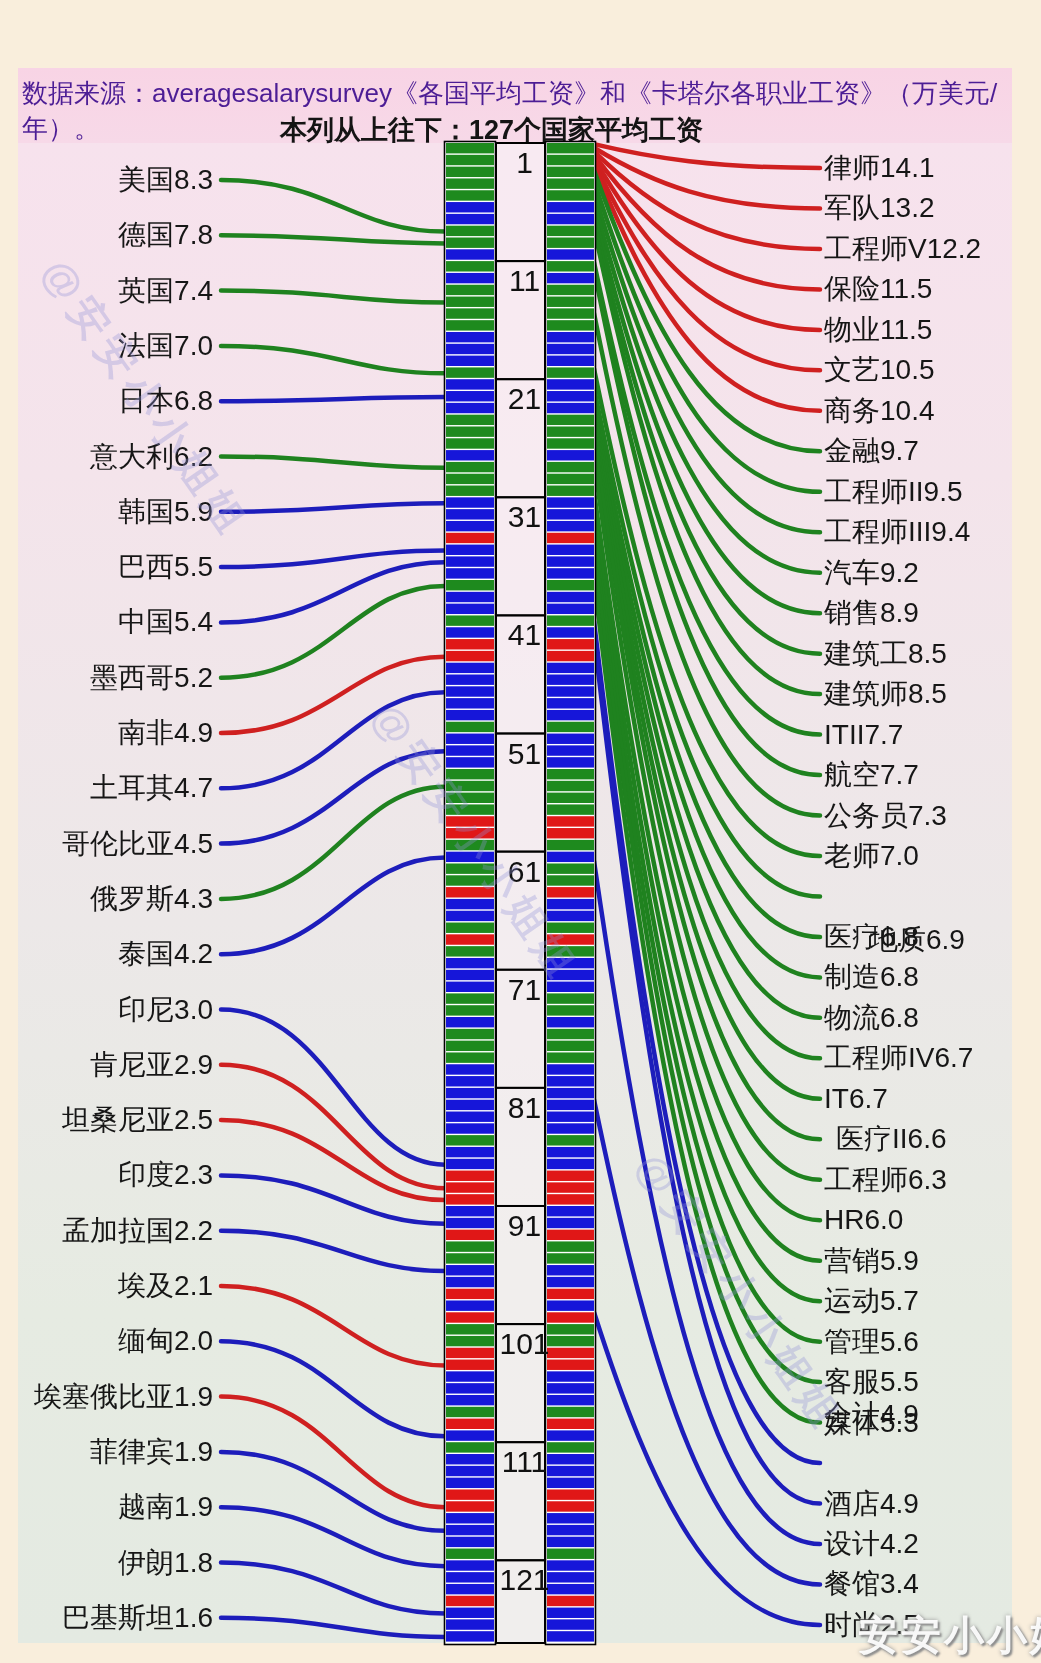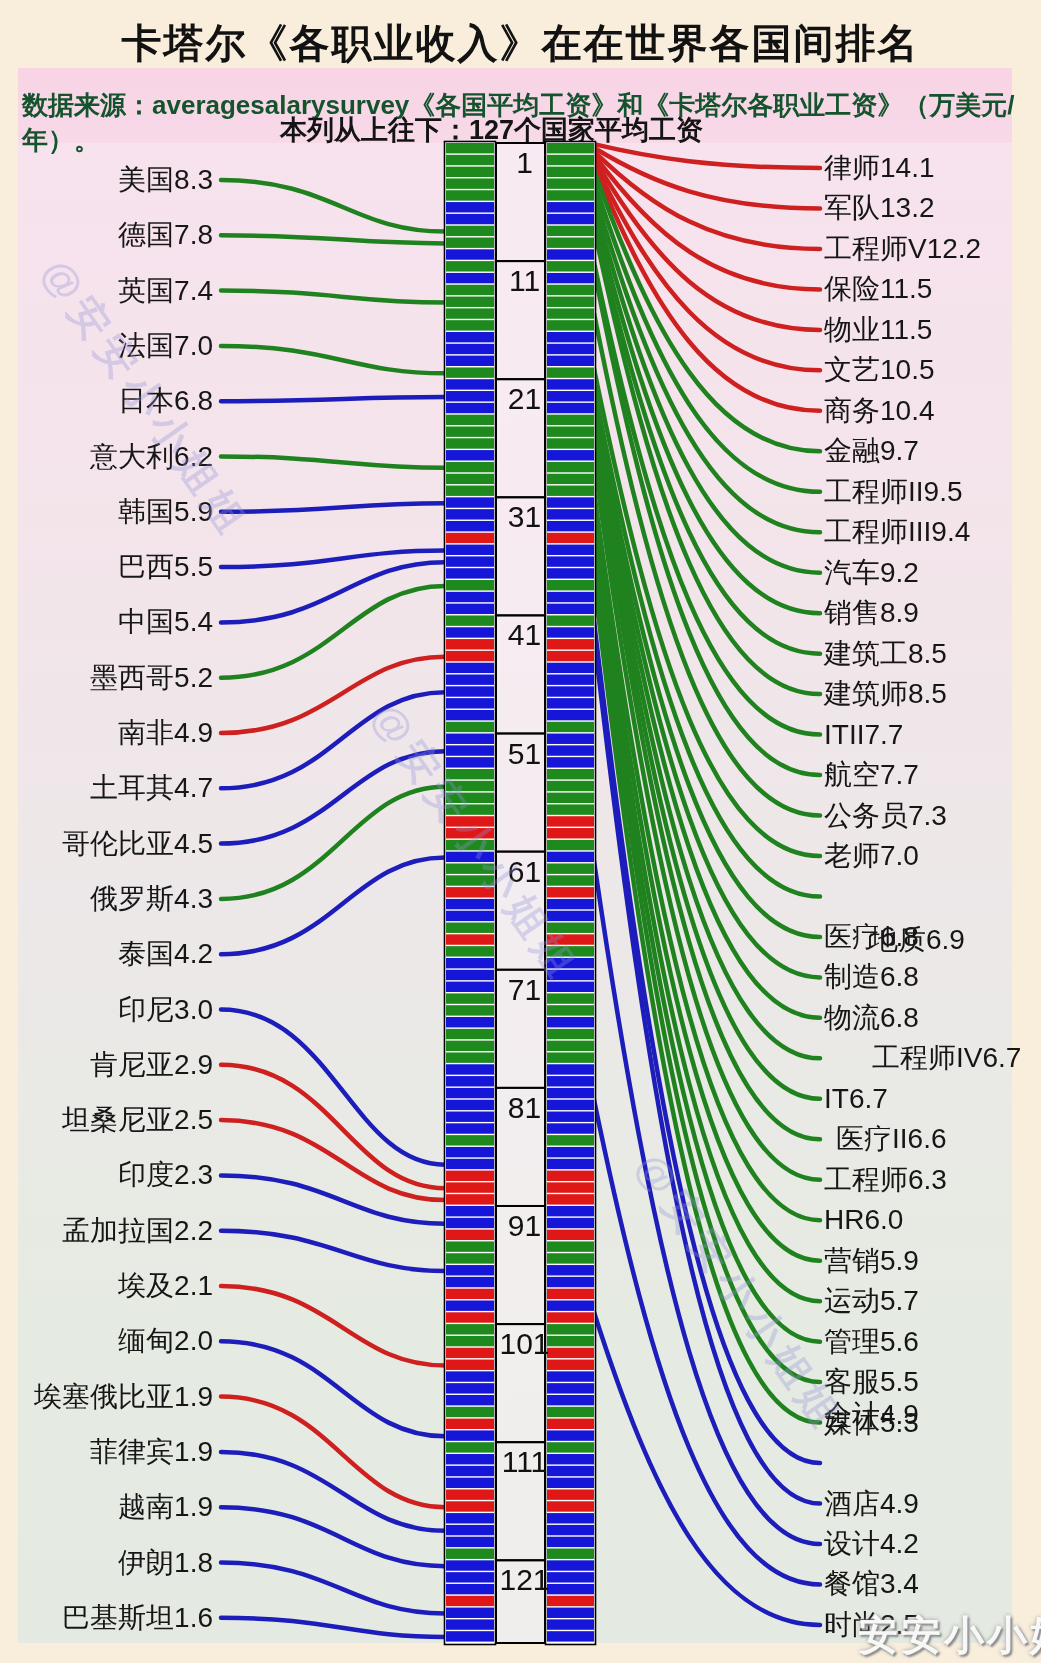--- a/index.html
+++ b/index.html
@@ -4,43 +4,42 @@
 <style>
   html,body{margin:0;padding:0;}
   .page{position:relative;width:1041px;height:1663px;overflow:hidden;
         background:#f9eedc;font-family:"Liberation Sans","DejaVu Sans",sans-serif;}
   .chart-bg{position:absolute;left:18px;top:143px;width:994px;height:1500px;
         background:linear-gradient(180deg,#f7e2ed 0%,#f4e4eb 22%,#ece8e8 52%,#e6ebe2 78%,#e4eae2 100%);}
   .title{position:absolute;left:0;top:16px;width:1041px;text-align:center;
         font-size:40px;font-weight:bold;color:#121212;letter-spacing:2px;}
   .banner{position:absolute;left:18px;top:68px;width:994px;height:75px;
         background:linear-gradient(180deg,#f8d4e5 0%,#f7d9e8 100%);}
-  .subtitle{position:absolute;left:22px;top:88px;width:1000px;
-        font-size:26px;font-weight:700;color:#14532d;}
+  .subtitle{position:absolute;left:22px;top:76px;width:1000px;
+        font-size:26px;font-weight:400;color:#4c1d95;}
   .col-header{position:absolute;left:0;top:112px;width:983px;text-align:center;
         font-size:27px;font-weight:600;color:#141414;}
   .labels{position:absolute;left:0;top:0;width:1041px;height:1663px;}
   .clabel{position:absolute;right:828px;white-space:nowrap;font-size:28px;
         font-weight:500;color:#161616;line-height:32px;}
   .olabel{position:absolute;left:824px;white-space:nowrap;font-size:28px;
         font-weight:500;color:#161616;line-height:32px;}
   svg.overlay{position:absolute;left:0;top:0;}
   .wm-diag{position:absolute;font-size:40px;font-weight:bold;letter-spacing:7px;
         color:rgba(145,145,215,0.33);transform:rotate(55deg);transform-origin:left top;
         white-space:nowrap;pointer-events:none;}
   .wm-corner{position:absolute;left:858px;top:1608px;font-size:40px;font-weight:bold;
         color:rgba(255,255,255,0.92);text-shadow:0 0 4px #9a9a9a,2px 2px 2px #8a8a8a;
         white-space:nowrap;letter-spacing:3px;}
 </style>
 </head>
 <body>
 
 <div class="page">
   <div class="chart-bg"></div>
-  <div class="title">卡塔尔《各职业收入》在在世界各国间排名</div>
   <div class="banner"></div>
   <div class="subtitle">数据来源：averagesalarysurvey《各国平均工资》和《卡塔尔各职业工资》（万美元/年）。</div>
   <div class="col-header">本列从上往下：127个国家平均工资</div>
 
   <svg class="overlay" id="chart-svg" width="1041" height="1663" viewBox="0 0 1041 1663">
       <path d="M 221 180 C 332 180, 352 231.58249999999998, 445 231.58249999999998" fill="none" stroke="#1f821f" stroke-width="4.5" stroke-linecap="round"></path>
       <path d="M 221 235.3 C 332 235.3, 352 243.39350000000002, 445 243.39350000000002" fill="none" stroke="#1f821f" stroke-width="4.5" stroke-linecap="round"></path>
       <path d="M 221 290.6 C 332 290.6, 352 302.44849999999997, 445 302.44849999999997" fill="none" stroke="#1f821f" stroke-width="4.5" stroke-linecap="round"></path>
       <path d="M 221 345.9 C 332 345.9, 352 373.3145, 445 373.3145" fill="none" stroke="#1f821f" stroke-width="4.5" stroke-linecap="round"></path>
       <path d="M 221 401.2 C 332 401.2, 352 396.9365, 445 396.9365" fill="none" stroke="#1d1dbb" stroke-width="4.5" stroke-linecap="round"></path>
@@ -430,21 +429,21 @@
       <div class="olabel" style="top: 637.64px;">建筑工8.5</div>
       <div class="olabel" style="top: 678.11px;">建筑师8.5</div>
       <div class="olabel" style="top: 718.58px;">ITII7.7</div>
       <div class="olabel" style="top: 759.05px;">航空7.7</div>
       <div class="olabel" style="top: 799.52px;">公务员7.3</div>
       <div class="olabel" style="top: 839.99px;">老师7.0</div>
       <div class="olabel" style="top: 924px; margin-left: 46px;">地质6.9</div>
       <div class="olabel" style="top: 920.93px;">医疗6.8</div>
       <div class="olabel" style="top: 961.4px;">制造6.8</div>
       <div class="olabel" style="top: 1001.87px;">物流6.8</div>
-      <div class="olabel" style="top: 1042.34px; margin-left: 48px;">工程师IV6.7</div>
+      <div class="olabel" style="top: 1042.34px;">工程师IV6.7</div>
       <div class="olabel" style="top: 1082.81px;">IT6.7</div>
       <div class="olabel" style="top: 1123.28px; margin-left: 12px;">医疗II6.6</div>
       <div class="olabel" style="top: 1163.75px;">工程师6.3</div>
       <div class="olabel" style="top: 1204.22px;">HR6.0</div>
       <div class="olabel" style="top: 1244.69px;">营销5.9</div>
       <div class="olabel" style="top: 1285.16px;">运动5.7</div>
       <div class="olabel" style="top: 1325.63px;">管理5.6</div>
       <div class="olabel" style="top: 1366.1px;">客服5.5</div>
       <div class="olabel" style="top: 1406.57px;">媒体5.3</div>
       <div class="olabel" style="top: 1399px;">会计4.9</div>

